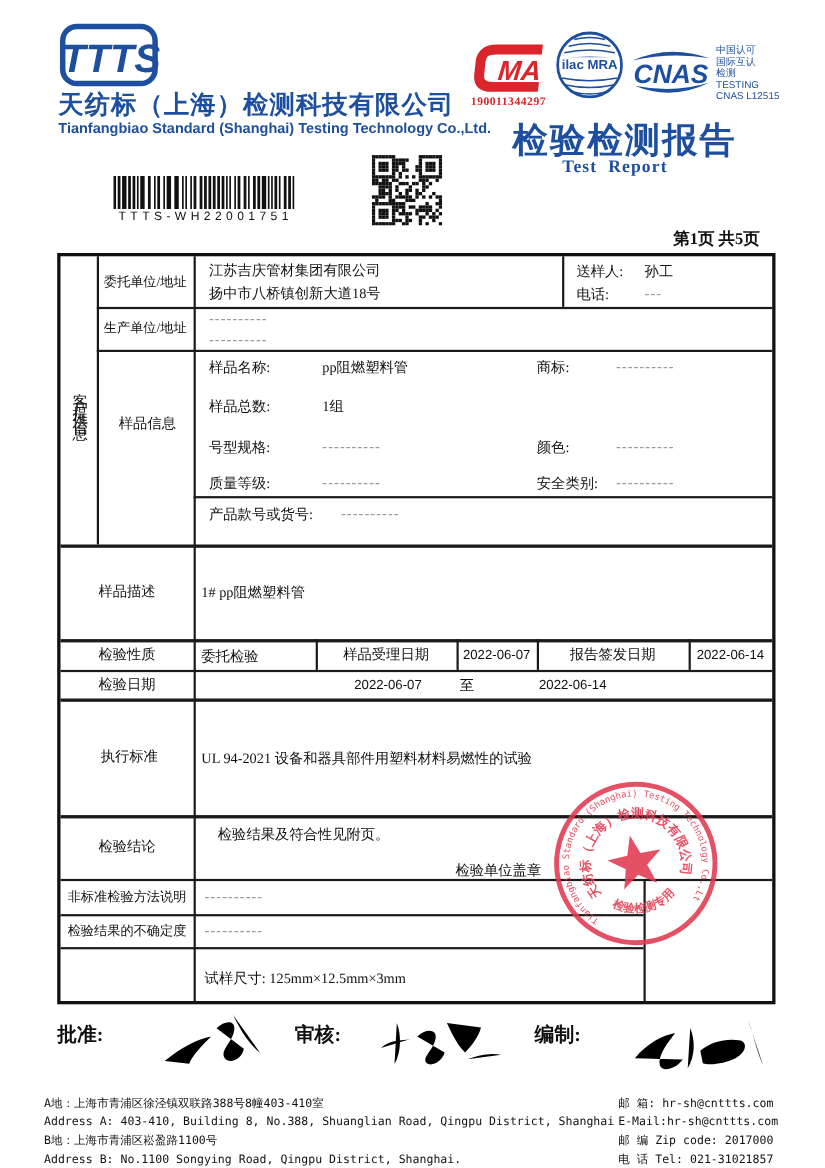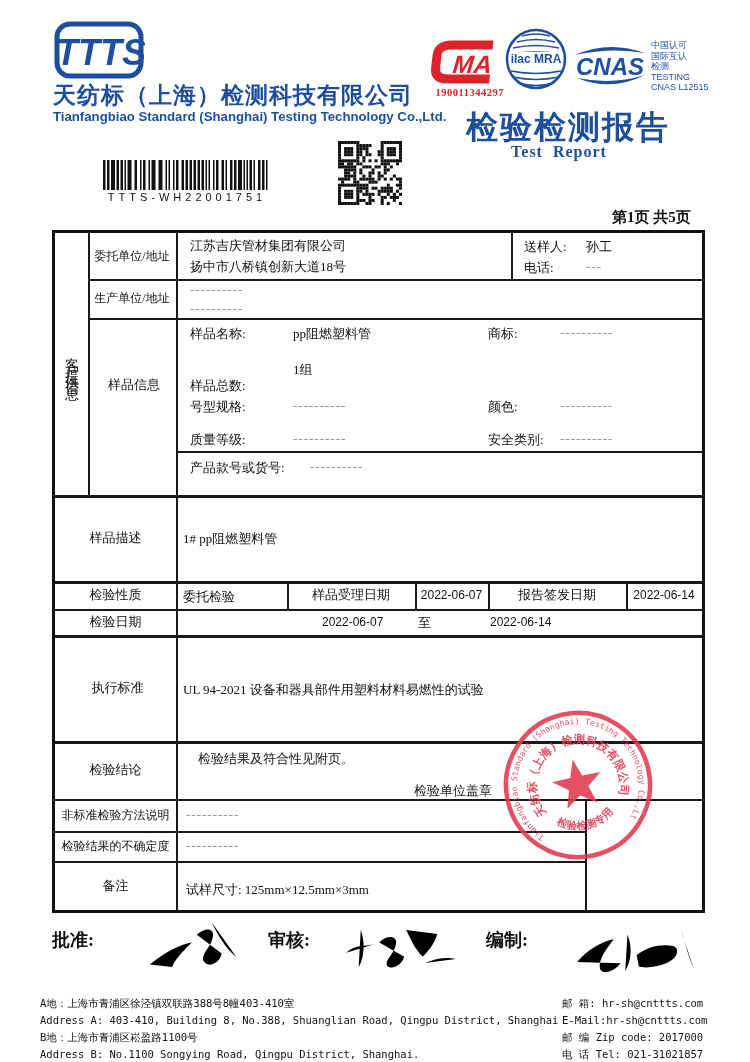--- a/index.html
+++ b/index.html
@@ -1,20 +1,20 @@
 <!DOCTYPE html>
 <html><head>
 <meta charset="utf-8">
 <style>
   html,body{margin:0;padding:0;background:#fff;}
   .page{position:relative;width:750px;height:1062px;background:#fff;overflow:hidden;
         font-family:"Liberation Serif","DejaVu Serif",serif;color:#111;}
   .abs{position:absolute;}
   .blue{color:#1d4f9e;}
-  .red{color:#d9252b;text-align:right;}
+  .red{color:#d9252b;}
   .hl{position:absolute;background:#1a1a1a;height:2px;}
   .hl.thick{height:3px;}
   .vl{position:absolute;background:#1a1a1a;width:2px;}
   .lab{display:flex;align-items:center;justify-content:center;text-align:right;
        font-size:13px;white-space:nowrap;}
   .dash{color:#8f8f8f;letter-spacing:1px;}
   .mono{font-family:Liberation Sans, sans-serif;}
   .field-label{position:absolute;font-size:13px;white-space:nowrap;}
   .field-value{position:absolute;font-size:13px;white-space:nowrap;}
   #form{position:absolute;left:52px;top:230px;width:653px;height:683px;
@@ -406,21 +406,21 @@
 
     <div class="lab abs" style="left:33px;top:46px;width:88px;height:39px;font-size:12px">生产单位/地址</div>
     <div class="field-value dash" style="left:135px;top:49px">----------</div>
     <div class="field-value dash" style="left:135px;top:68px">----------</div>
 
     <div class="lab abs" style="left:33px;top:85px;width:92px;height:133px">样品信息</div>
     <div class="field-label" style="left:135px;top:92px">样品名称:</div>
     <div class="field-value" style="left:238px;top:92px">pp阻燃塑料管</div>
     <div class="field-label" style="left:433px;top:92px">商标:</div>
     <div class="field-value dash" style="left:505px;top:92px">----------</div>
-    <div class="field-label" style="left:135px;top:144px">样品总数:</div>
+    <div class="field-label" style="left:135px;top:128px">样品总数:</div>
     <div class="field-value" style="left:238px;top:128px">1组</div>
     <div class="field-label" style="left:135px;top:165px">号型规格:</div>
     <div class="field-value dash" style="left:238px;top:165px">----------</div>
     <div class="field-label" style="left:433px;top:165px">颜色:</div>
     <div class="field-value dash" style="left:505px;top:165px">----------</div>
     <div class="field-label" style="left:135px;top:198px">质量等级:</div>
     <div class="field-value dash" style="left:238px;top:198px">----------</div>
     <div class="field-label" style="left:433px;top:198px">安全类别:</div>
     <div class="field-value dash" style="left:505px;top:198px">----------</div>
     <div class="field-label" style="left:135px;top:226px">产品款号或货号:</div>
@@ -447,21 +447,20 @@
     <div class="lab abs" style="left:0;top:508px;width:121px;height:58px">检验结论</div>
     <div class="field-value" style="left:143px;top:517px">检验结果及符合性见附页。</div>
     <div class="field-value" style="left:359px;top:549px">检验单位盖章</div>
 
     <div class="lab abs" style="left:0;top:566px;width:121px;height:32px;font-size:12px">非标准检验方法说明</div>
     <div class="field-value dash" style="left:131px;top:574px">----------</div>
 
     <div class="lab abs" style="left:0;top:598px;width:121px;height:30px;font-size:12px">检验结果的不确定度</div>
     <div class="field-value dash" style="left:131px;top:605px">----------</div>
 
-    <div class="lab abs" style="left:0;top:628px;width:121px;height:49px">备注</div>
     <div class="field-value" style="left:131px;top:648px">试样尺寸: 125mm×12.5mm×3mm</div>
   </div>
 
   <svg class="abs" style="left:493px;top:700px" width="170" height="170" viewBox="-85 -85 170 170">
     <g transform="rotate(-12)" opacity="0.88">
       <defs>
         <path id="arcEn" d="M -43.1,43.1 A 61,61 0 1 1 43.1,43.1"></path>
         <path id="arcCn" d="M -36.4,21 A 42,42 0 1 1 36.4,21"></path>
         <path id="arcBtm" d="M -29,33.5 A 44.3,44.3 0 0 0 29,33.5"></path>
       </defs>

